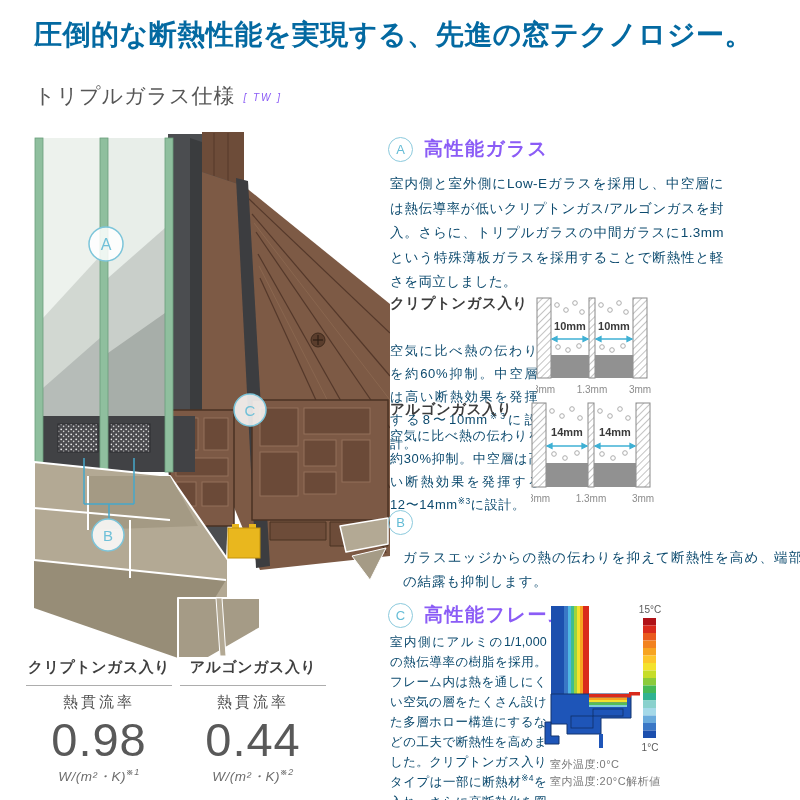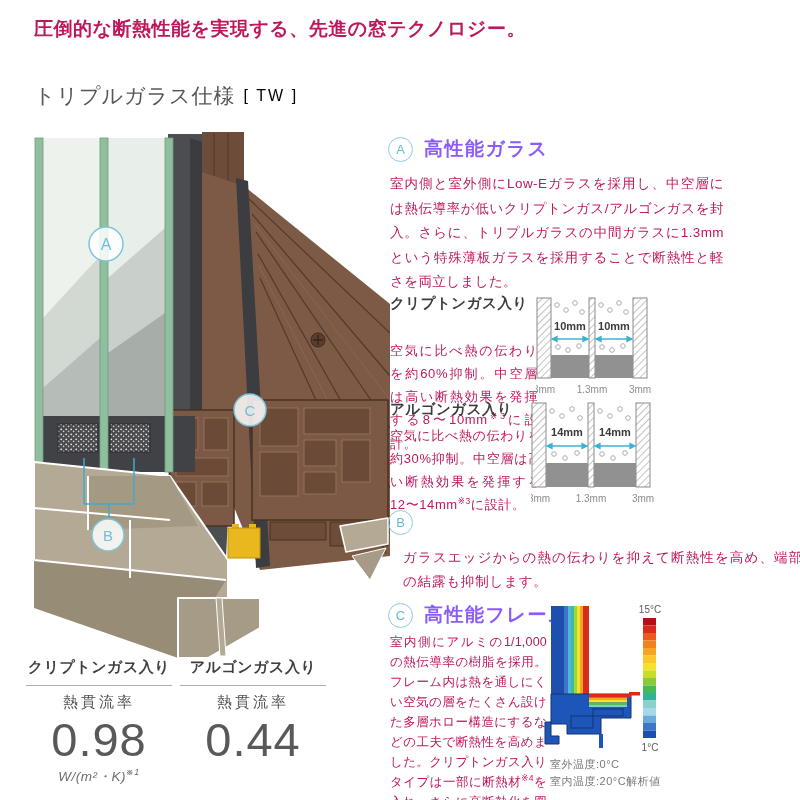--- a/index.html
+++ b/index.html
@@ -1,26 +1,26 @@
 <!DOCTYPE html>
 <html lang="ja"><head>
 <meta charset="utf-8">
 <style>
   html,body{margin:0;padding:0;background:#fff;}
   .page{position:relative;width:800px;height:800px;background:#ffffff;overflow:hidden;
         font-family:"Liberation Sans","DejaVu Sans",sans-serif;}
   .abs{position:absolute;}
-  .headline{font-size:19px;font-weight:bold;color:#be185d;letter-spacing:0.5px;}
+  .headline{font-size:28px;font-weight:bold;color:#0369a1;letter-spacing:0.5px;}
   .subtitle{font-size:21px;color:#565656;letter-spacing:1px;}
-  .subtitle .tag{font-size:16px;color:#000000;letter-spacing:2px;margin-left:8px;vertical-align:2px;}
+  .subtitle .tag{font-size:10px;color:#8b5cf6;letter-spacing:2px;margin-left:8px;vertical-align:2px;font-style:italic;}
   .sec-header{display:flex;align-items:center;gap:11px;}
   .badge{width:25px;height:25px;border:1.5px solid #8ccadd;border-radius:50%;color:#64bcd6;
          font-size:13px;display:flex;align-items:center;justify-content:center;flex:0 0 auto;box-sizing:border-box;}
   .sec-title{font-size:19px;font-weight:bold;color:#8b5cf6;letter-spacing:1.5px;}
-  .body-text{color:#be185d;text-align:justify;margin:0;}
+  .body-text{color:#0c4a6e;text-align:justify;margin:0;}
   .body-a{font-size:13.5px;line-height:1.82;letter-spacing:0.4px;width:334px;}
   .body-s{font-size:13px;line-height:1.78;letter-spacing:0.6px;}
   .body-b{font-size:13.5px;line-height:1.8;letter-spacing:0.8px;width:400px;}
   .body-c{font-size:12.5px;line-height:1.6;letter-spacing:0.2px;width:157px;}
   sup{font-size:8.5px;}
   .sub-title{font-size:14.5px;font-weight:bold;color:#3c3c3c;letter-spacing:0.5px;}
   .spec{text-align:center;}
   .spec-title{font-size:15px;font-weight:bold;color:#3f3f3f;letter-spacing:0.5px;}
   .spec-divider{border:none;border-top:1px solid #adadad;margin:8px 0 7px;}
   .spec-label{font-size:15px;color:#4f4f4f;letter-spacing:3px;}
@@ -305,15 +305,18 @@
     <div class="spec-value">0.98</div>
     <div class="spec-unit">
       <span>W/(m²・K)</span><sup>※1</sup>
     </div>
   </div>
   <div class="abs spec" style="left:180px;top:658px;width:146px;">
     <div class="spec-title">アルゴンガス入り</div>
     <hr class="spec-divider">
     <div class="spec-label">熱貫流率</div>
     <div class="spec-value">0.44</div>
+    <div class="spec-unit">
+      <span>W/(m²・K)</span><sup>※2</sup>
+    </div>
   </div>
 
 </div>
 
 </body></html>

